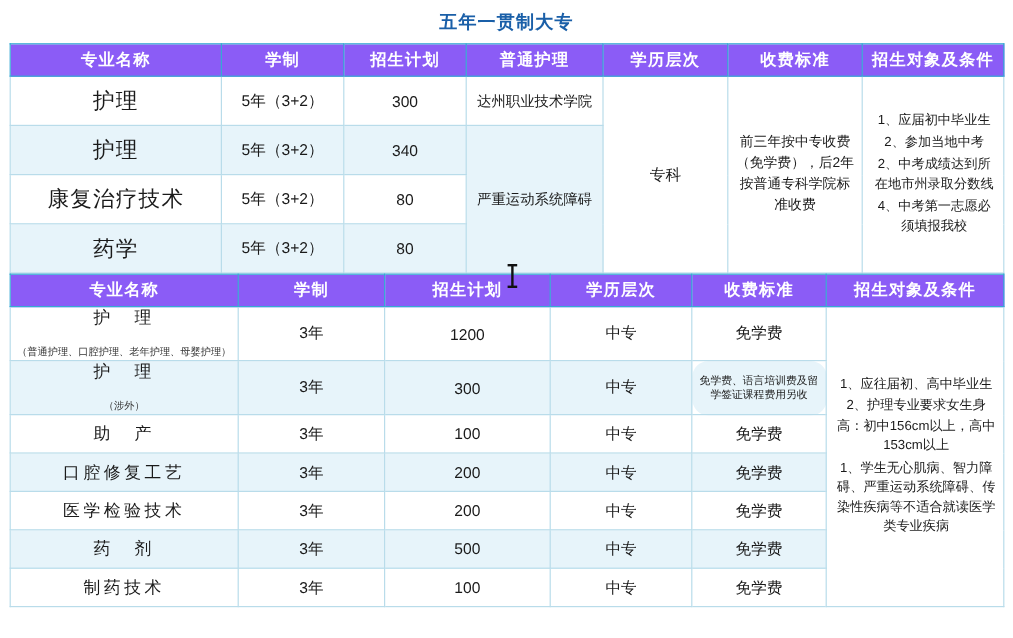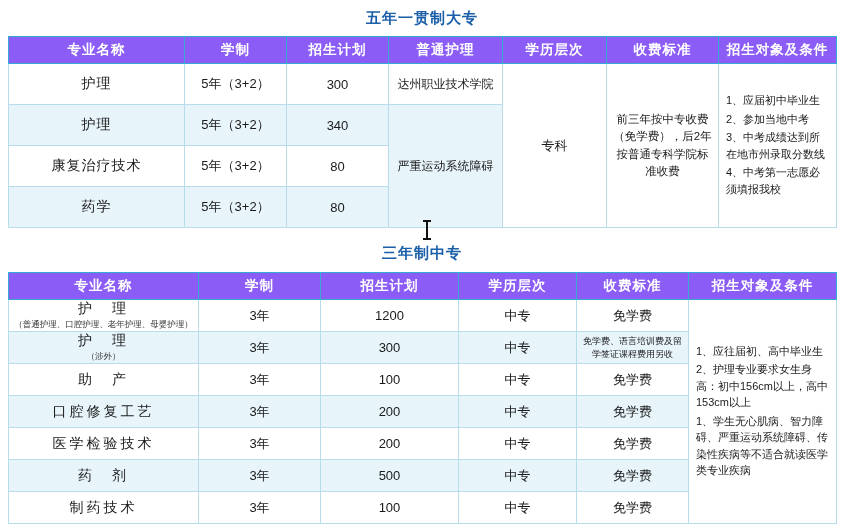--- a/index.html
+++ b/index.html
@@ -50,31 +50,31 @@
     font-size: 13.5px;
     height: 26px;
     border: 1px solid #36a9d4;
     letter-spacing: 1px;
   }
   
   #table-one tbody td { height: 40px; }
   #table-one tbody tr.alt td { background: #e7f4fa; }
   #table-one tbody tr td { background: #ffffff; }
   #table-one tbody tr.alt td { background: #e7f4fa; }
-  .major-cell { font-size: 14px; letter-spacing: 1px; }
+  .major-cell { font-size: 18px; letter-spacing: 1px; }
   .partner-cell { font-size: 12px; }
   .fee-cell {
     font-size: 11.5px;
     line-height: 1.5;
     padding: 3px 6px;
   }
   .cond-cell {
     font-size: 11px;
     line-height: 1.5;
-    text-align: left;
+    text-align: center;
     padding: 4px 5px;
   }
   .cond-cell ol {
     margin: 0;
     padding-left: 2px;
     list-style: none;
   }
   .cond-cell li {
     margin-bottom: 2px;
     text-indent: 0;
@@ -82,25 +82,26 @@
 
   
   #table-two tbody td { height: 31px; }
   #table-two tbody tr.alt td { background: #e7f4fa; }
   .major-name { font-size: 14px; letter-spacing: 3px; }
   .major-sub {
     display: block;
     font-size: 8.5px;
     letter-spacing: 0;
     color: #333;
-    margin-top: 1px;
+    margin-top: 14px;
   }
   .fee-small {
     font-size: 9px;
     line-height: 1.35;
+    border-radius: 13px;
   }
   .cursor {
     position: absolute;
     left: 426px;
     top: 211px;
     width: 2px;
     height: 20px;
     background: #111;
     pointer-events: none;
   }
@@ -148,21 +149,21 @@
         <td class="major-cell">护理</td>
         <td>5年（3+2）</td>
         <td>300</td>
         <td class="partner-cell">达州职业技术学院</td>
         <td rowspan="4">专科</td>
         <td rowspan="4" class="fee-cell">前三年按中专收费（免学费），后2年按普通专科学院标准收费</td>
         <td rowspan="4" class="cond-cell">
           <ol>
             <li>1、应届初中毕业生</li>
             <li>2、参加当地中考</li>
-            <li>3、中考成绩达到所在地市州录取分数线</li>
+            <li>2、中考成绩达到所在地市州录取分数线</li>
             <li>4、中考第一志愿必须填报我校</li>
           </ol>
         </td>
       </tr>
       <tr class="alt">
         <td class="major-cell">护理</td>
         <td>5年（3+2）</td>
         <td>340</td>
         <td rowspan="3" class="partner-cell">严重运动系统障碍</td>
       </tr>
@@ -172,21 +173,20 @@
         <td>80</td>
       </tr>
       <tr class="alt">
         <td class="major-cell">药学</td>
         <td>5年（3+2）</td>
         <td>80</td>
       </tr>
     </tbody>
   </table>
 
-  <div class="section-title" id="title-2">三年制中专</div>
 
   <table id="table-two">
     <colgroup>
       <col style="width:190px">
         <col style="width:122px">
         <col style="width:138px">
         <col style="width:118px">
         <col style="width:112px">
         <col style="width:148px">
     </colgroup>

